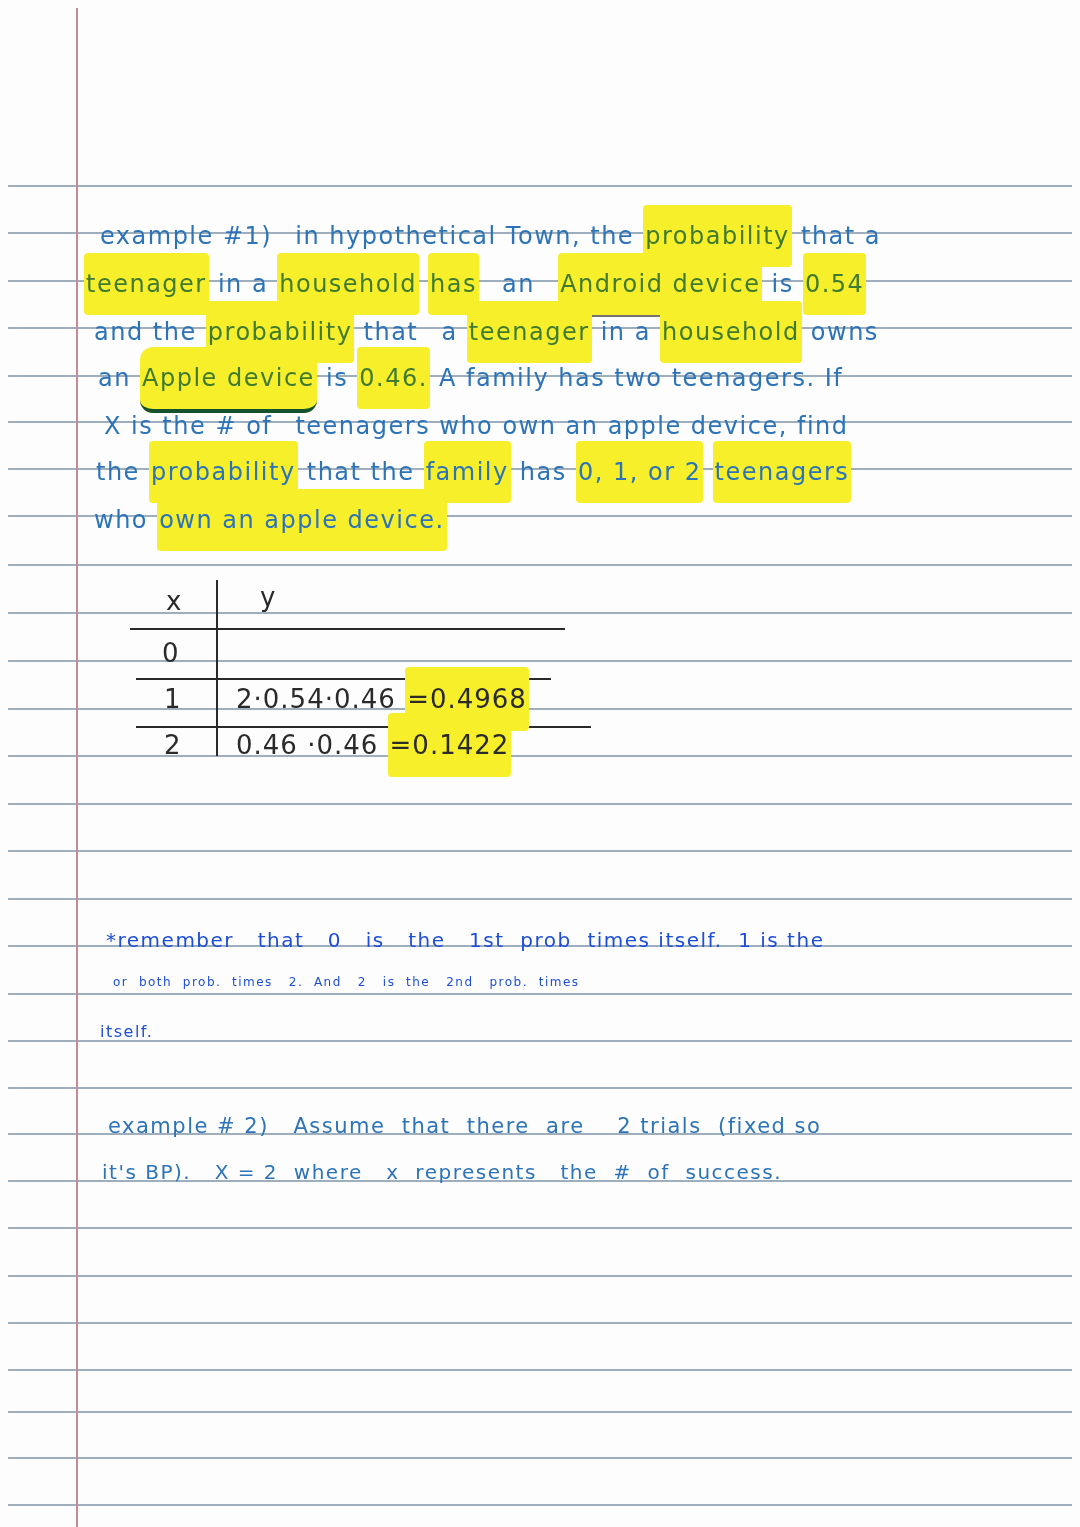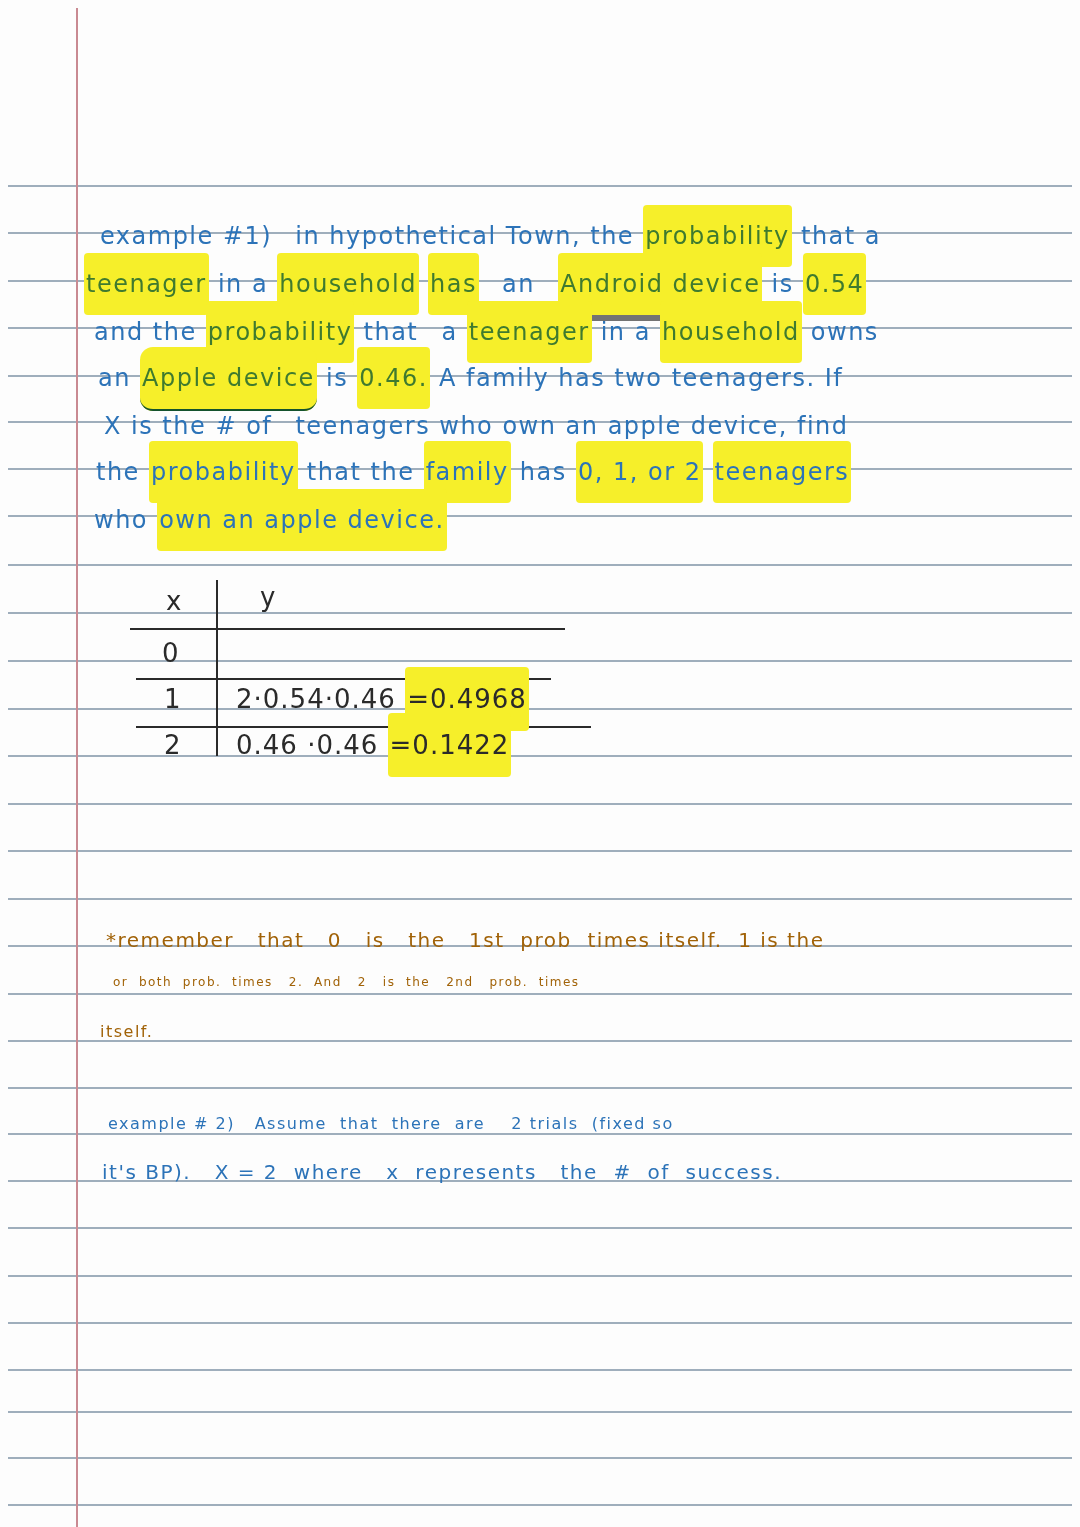--- a/index.html
+++ b/index.html
@@ -15,25 +15,25 @@
     .margin-line {
       position: absolute; top: 8px; bottom: 0; left: 76px; width: 2px;
       background: #c98a92;
     }
     .line {
       position: absolute; white-space: nowrap;
       font-family: "DejaVu Sans", sans-serif;
       font-size: 24px; letter-spacing: 1.5px;
     }
     .blue { color: #2c73b8; }
-    .black { color: #a16207; }
+    .black { color: #1d4ed8; }
     .hl { background: #f6ef2a; border-radius: 4px; padding: 17px 2px; }
     .hl-text-green { color: #3f7a2f; }
-    .u-green { border-bottom: 6px solid #737373; }
-    .u-red { border-bottom: 2px solid #14532d; border-radius: 13px; }
+    .u-green { border-bottom: 2px solid #737373; }
+    .u-red { border-bottom: 4px solid #14532d; border-radius: 13px; }
     .sp { display: inline-block; width: 14px; }
 
     
     .tbl { position: absolute; left: 130px; top: 580px; width: 470px; height: 180px; }
     .tbl .vline { position: absolute; left: 86px; top: 0; width: 2px; height: 176px; background: #2a2a2a; }
     .tbl .hline { position: absolute; height: 2px; background: #2a2a2a; }
     .tbl .cell { position: absolute; font-size: 26px; color: #2a2a2a; letter-spacing: 1px; }
   </style>
 </head>
 <body>
@@ -154,15 +154,15 @@
   </div>
 </div>
 
 <div>
   <div class="line black" style="left:106px; top:928px; font-size:20px; white-space:pre">*remember   that   0   is   the   1st  prob  times itself.  1 is the</div>
   <div class="line black" style="left:113px; top:975px; font-size:12px; white-space:pre">or  both  prob.  times   2.  And   2   is  the   2nd   prob.  times</div>
   <div class="line black" style="left:100px; top:1022px; font-size:16px; white-space:pre">itself.</div>
 </div>
 
 <div>
-  <div class="line blue" style="left:108px; top:1114px; font-size:16px; white-space:pre">example # 2)   Assume  that  there  are    2 trials  (fixed so</div>
+  <div class="line blue" style="left:108px; top:1114px; font-size:21px; white-space:pre">example # 2)   Assume  that  there  are    2 trials  (fixed so</div>
   <div class="line blue" style="left:102px; top:1160px; font-size:20px; white-space:pre">it's BP).   X = 2  where   x  represents   the  #  of  success.</div>
 </div>
 
 </body></html>

